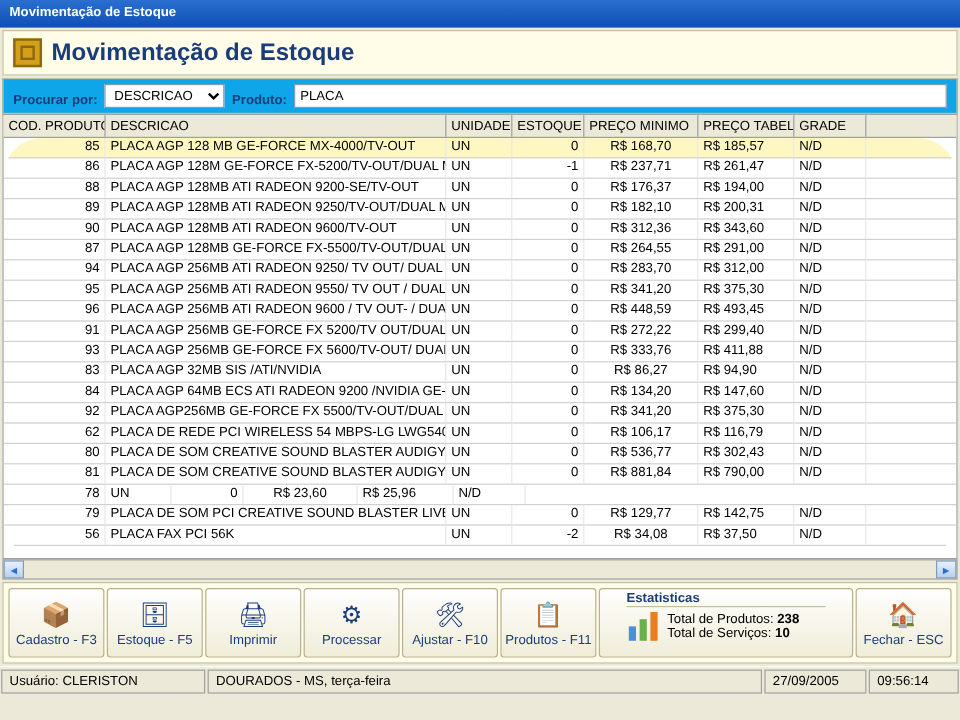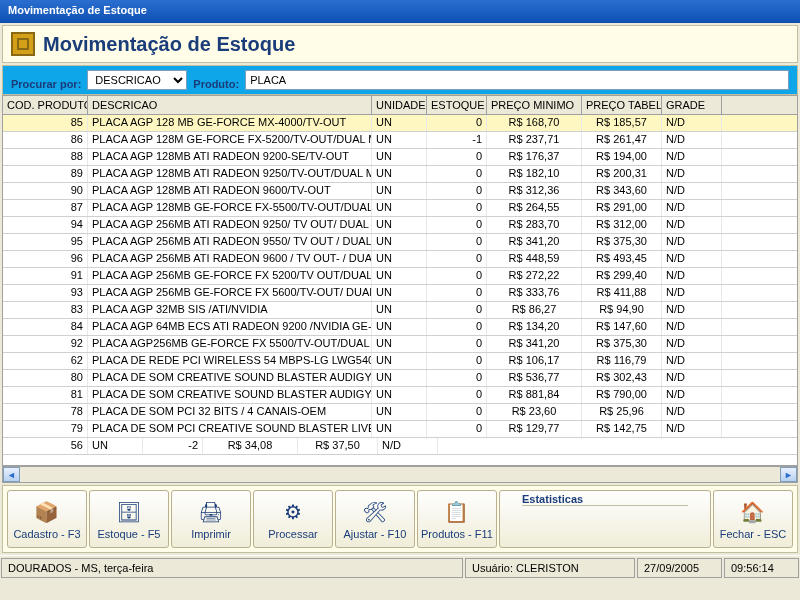--- a/index.html
+++ b/index.html
@@ -9,30 +9,30 @@
 .header-icon { width: 24px; height: 24px; background: #d4a017; border: 2px solid #8b6914; position: relative; }
 .header-icon::before { content: ""; position: absolute; inset: 4px; border: 2px solid #8b6914; }
 .header-title { color: #1a3d7a; font-size: 20px; font-weight: bold; }
 .search-bar { background: #0ea5e9; border: 1px solid #c0c0a0; margin: 0 2px; padding: 4px 8px; display: flex; align-items: flex-end; gap: 6px; }
 .search-bar label { color: #1a3d7a; font-weight: bold; }
 .search-select { width: 100px; height: 20px; border: 1px solid #7f9db9; background: #fff; padding: 1px 3px; }
 .search-input { flex: 1; height: 20px; border: 1px solid #7f9db9; padding: 2px 4px; }
 .grid { margin: 0 2px; background: #fff; border: 1px solid #a0a0a0; }
 .grid-header { display: flex; background: #ece9d8; border-bottom: 1px solid #a0a0a0; }
 .grid-header .col { border-right: 1px solid #a0a0a0; padding: 3px 4px; font-weight: normal; text-align: left; overflow: hidden; white-space: nowrap; cursor: pointer; }
-.grid-body { height: 350px; overflow: hidden; }
+.grid-body { height: 350px; overflow: hidden; border-radius: 32px; }
 .grid-row { display: flex; border-bottom: 1px solid #d0d0d0; height: 17px; }
 .grid-row.selected { background: #fff7c2; }
 .grid-row .col { border-right: 1px solid #e8e8e8; padding: 1px 4px; overflow: hidden; white-space: nowrap; }
 .col-cod { width: 85px; text-align: right; }
 .col-desc { width: 284px; }
 .col-un { width: 55px; }
 .col-est { width: 60px; text-align: right; }
 .col-pmin { width: 95px; text-align: center; }
-.col-ptab { width: 80px; text-align: center; }
+.col-ptab { width: 80px; text-align: left; }
 .col-grade { width: 60px; }
 .hscroll { height: 17px; background: #ece9d8; border: 1px solid #a0a0a0; margin: 0 2px; display: flex; align-items: center; justify-content: space-between; }
 .hscroll .arrow { width: 17px; height: 15px; background: linear-gradient(to bottom,#e8f0ff,#b8d0f0); border: 1px solid #7f9db9; display:flex;align-items:center;justify-content:center;color:#2a6fcf;font-size:9px; cursor:pointer; }
 .toolbar { background: #fffde8; border: 1px solid #c0c0a0; margin: 2px; padding: 4px; display: flex; gap: 2px; align-items: stretch; }
 .tbtn { width: 80px; height: 58px; background: linear-gradient(to bottom,#fefefe,#f0edd8); border: 1px solid #b8b090; border-radius: 3px; display: flex; flex-direction: column; align-items: center; justify-content: center; gap: 2px; cursor: pointer; color: #1a3d7a; }
 .tbtn .ico { width: 28px; height: 28px; display:flex;align-items:center;justify-content:center;font-size:20px; }
 .stats { flex:1; border: 1px solid #b8b090; border-radius: 3px; padding: 2px 22px; background: linear-gradient(to bottom,#fefefe,#f0edd8); }
 .stats .ttl { color: #1a3d7a; font-weight: bold; border-bottom: 1px solid #c0c0a0; }
 .stats-body { display:flex; gap:6px; align-items:center; padding-top:2px;}
 .stats-icon { width:28px; height:28px; }
@@ -219,38 +219,38 @@
         <div class="col col-cod">81</div>
         <div class="col col-desc">PLACA DE SOM CREATIVE SOUND BLASTER AUDIGY 2 PLAT</div>
         <div class="col col-un">UN</div>
         <div class="col col-est">0</div>
         <div class="col col-pmin">R$ 881,84</div>
         <div class="col col-ptab">R$ 790,00</div>
         <div class="col col-grade">N/D</div>
       </div>
       <div class="grid-row">
         <div class="col col-cod">78</div>
-        <div class="col col-desc">PLACA DE SOM PCI 32 BITS / 4 CANAIS-OEM</div>
         <div class="col col-un">UN</div>
         <div class="col col-est">0</div>
         <div class="col col-pmin">R$ 23,60</div>
         <div class="col col-ptab">R$ 25,96</div>
         <div class="col col-grade">N/D</div>
       </div>
       <div class="grid-row">
         <div class="col col-cod">79</div>
         <div class="col col-desc">PLACA DE SOM PCI CREATIVE SOUND BLASTER LIVE! 7.1 -</div>
         <div class="col col-un">UN</div>
         <div class="col col-est">0</div>
         <div class="col col-pmin">R$ 129,77</div>
         <div class="col col-ptab">R$ 142,75</div>
         <div class="col col-grade">N/D</div>
       </div>
       <div class="grid-row">
         <div class="col col-cod">56</div>
+        <div class="col col-desc">PLACA FAX PCI 56K</div>
         <div class="col col-un">UN</div>
         <div class="col col-est">-2</div>
         <div class="col col-pmin">R$ 34,08</div>
         <div class="col col-ptab">R$ 37,50</div>
         <div class="col col-grade">N/D</div>
       </div>
     </div>
 </div>
 
 <div class="hscroll">
@@ -278,25 +278,38 @@
   <div class="tbtn">
     <div class="ico">🛠</div>
     <span>Ajustar - F10</span>
   </div>
   <div class="tbtn">
     <div class="ico">📋</div>
     <span>Produtos - F11</span>
   </div>
   <div class="stats">
     <div class="ttl">Estatisticas</div>
+    <div class="stats-body">
+      <div class="stats-icon">
+        <svg viewBox="0 0 28 28">
+            <rect x="2" y="14" width="6" height="12" fill="#4a90d9"></rect>
+            <rect x="11" y="8" width="6" height="18" fill="#6ab04c"></rect>
+            <rect x="20" y="2" width="6" height="24" fill="#e67e22"></rect>
+          </svg>
+      </div>
+      <div>
+        <div><span>Total de Produtos:</span> <b>238</b></div>
+        <div><span>Total de Serviços:</span> <b>10</b></div>
+      </div>
+    </div>
   </div>
   <div class="tbtn">
     <div class="ico">🏠</div>
     <span>Fechar - ESC</span>
   </div>
 </div>
 
 <div class="statusbar">
+  <div class="cell" style="width:170px">Usuário: CLERISTON</div>
   <div class="cell" style="flex:1">DOURADOS - MS, terça-feira</div>
-  <div class="cell" style="width:170px">Usuário: CLERISTON</div>
   <div class="cell" style="width:85px">27/09/2005</div>
   <div class="cell" style="width:75px">09:56:14</div>
 </div>
 
 </body></html>

